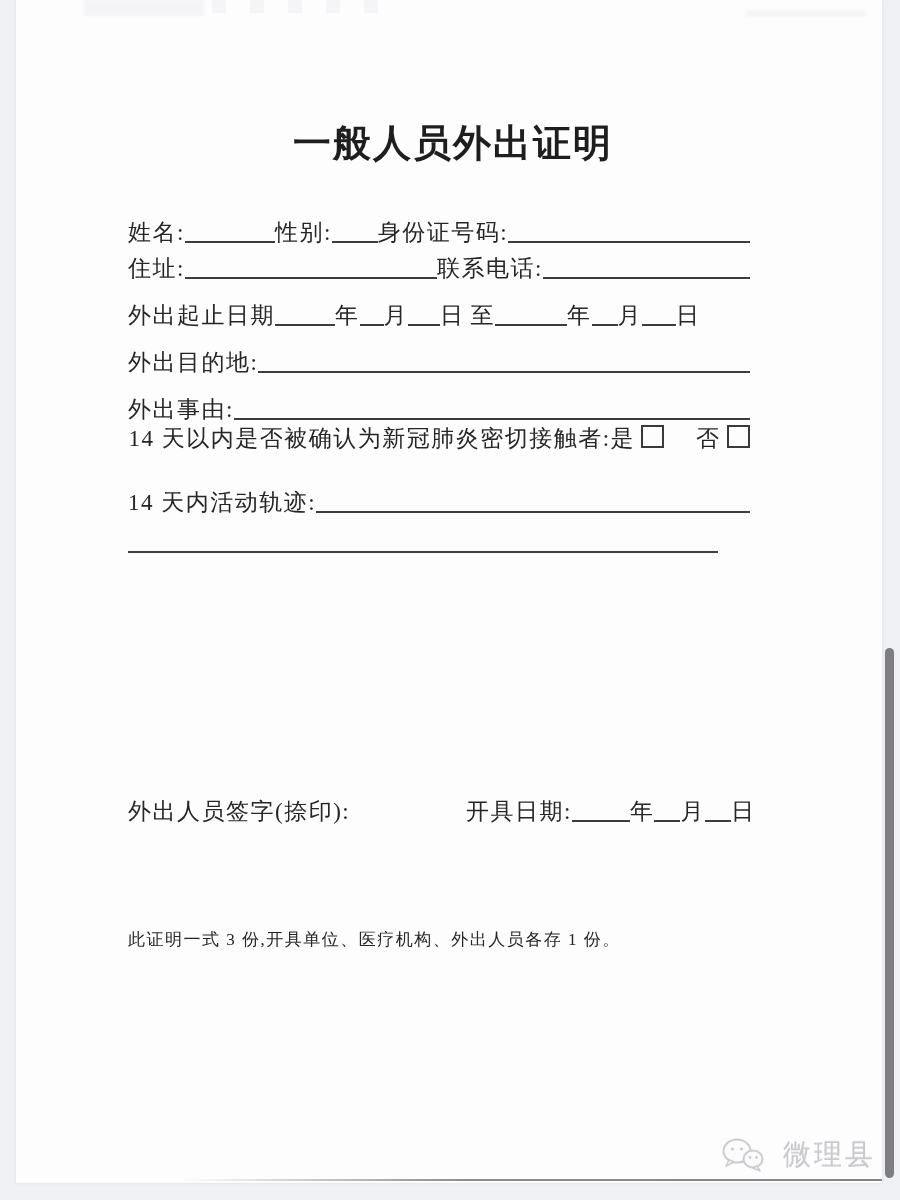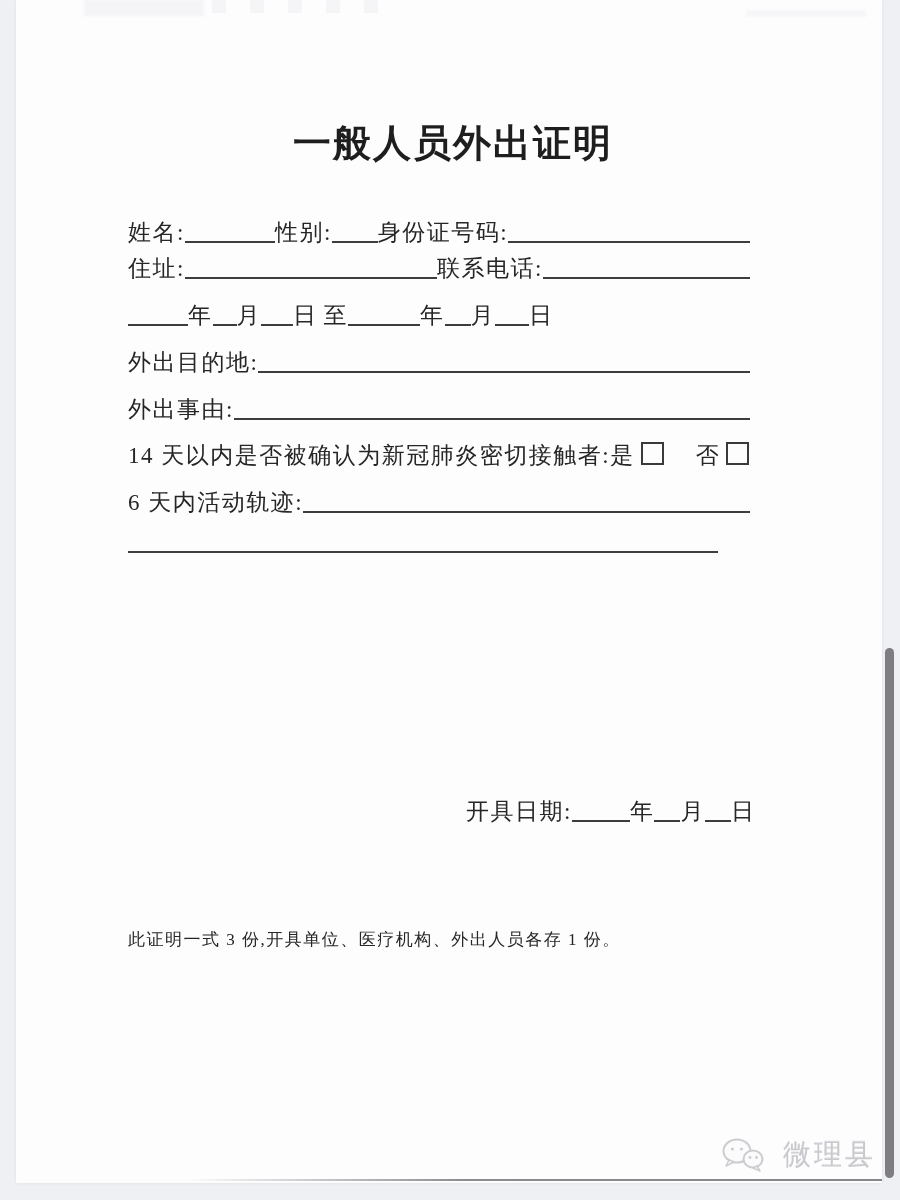--- a/index.html
+++ b/index.html
@@ -90,20 +90,21 @@
     </div>
 
     <div class="frow" style="top:252px;">
       <span class="lbl">住址:</span>
       <span class="ul" style="width:252px;"></span>
       <span class="lbl">联系电话:</span>
       <span class="ul grow"></span>
     </div>
 
     <div class="frow" style="top:299px;">
+      <span class="lbl">外出起止日期</span>
       <span class="ul" style="width:60px;"></span>
       <span class="lbl">年</span>
       <span class="ul" style="width:24px;"></span>
       <span class="lbl">月</span>
       <span class="ul" style="width:32px;"></span>
       <span class="lbl">日</span>
       <span class="lbl" style="margin-left:6px;">至</span>
       <span class="ul" style="width:72px;"></span>
       <span class="lbl">年</span>
       <span class="ul" style="width:26px;"></span>
@@ -115,41 +116,42 @@
     <div class="frow" style="top:393px;">
       <span class="lbl">外出事由:</span>
       <span class="ul grow"></span>
     </div>
 
     <div class="frow" style="top:346px;">
       <span class="lbl">外出目的地:</span>
       <span class="ul grow"></span>
     </div>
 
-    <div class="frow" style="top:439px;">
+    <div class="frow" style="top:422px;justify-content:center;">
       <span class="lbl">14 天以内是否被确认为新冠肺炎密切接触者:</span>
       <span class="grp">
         <span class="lbl">是</span>
         <span class="checkbox"></span>
       </span>
       <span class="grp gap30">
         <span class="lbl">否</span>
         <span class="checkbox"></span>
       </span>
     </div>
 
     <div class="frow" style="top:486px;">
-      <span class="lbl">6 天内活动轨迹:</span>
+      <span class="lbl">14 天内活动轨迹:</span>
       <span class="ul grow"></span>
     </div>
 
     <div class="fullline"></div>
 
 
     <div class="frow" style="top:795px;">
+      <span class="lbl">外出人员签字(捺印):</span>
       <span class="grp col2-abs" style="left:338px;">
         <span class="lbl">开具日期:</span>
         <span class="ul" style="width:58px;"></span>
         <span class="lbl">年</span>
         <span class="ul" style="width:26px;"></span>
         <span class="lbl">月</span>
         <span class="ul" style="width:26px;"></span>
         <span class="lbl">日</span>
       </span>
     </div>

